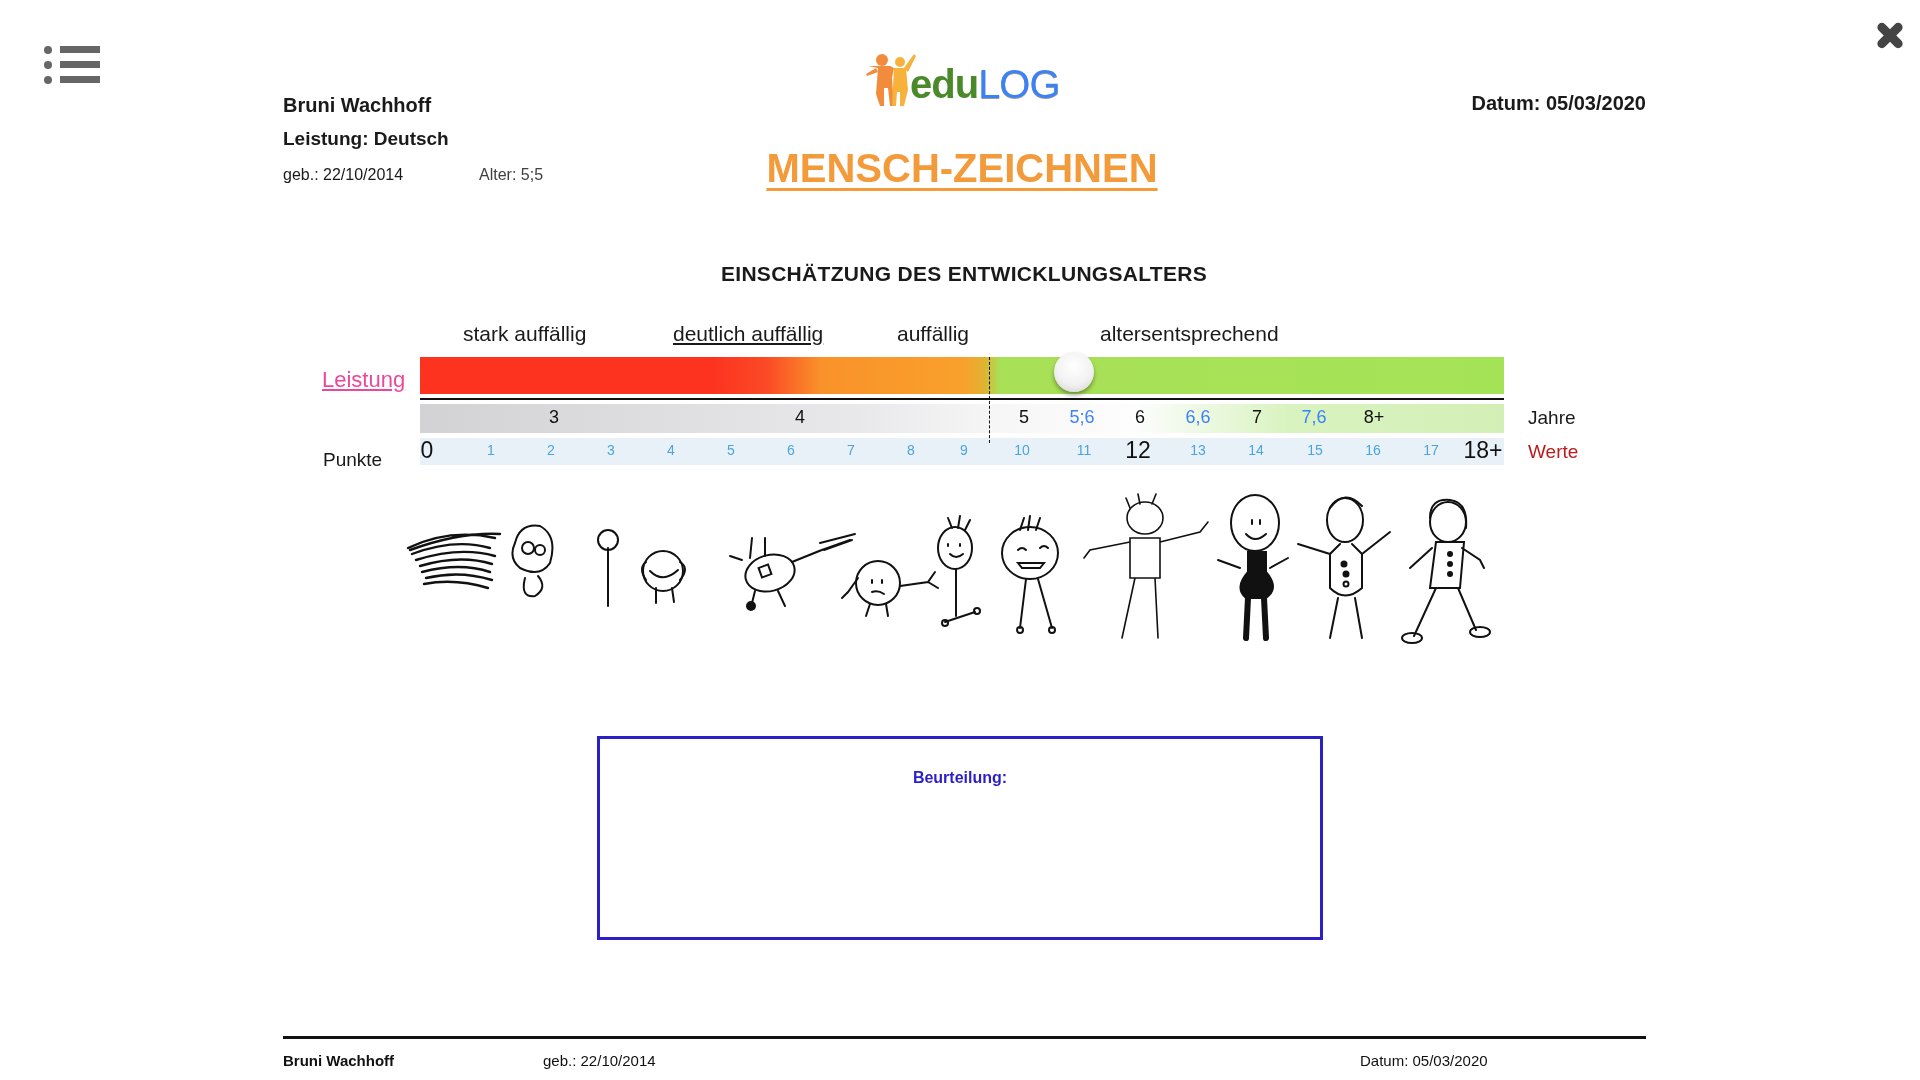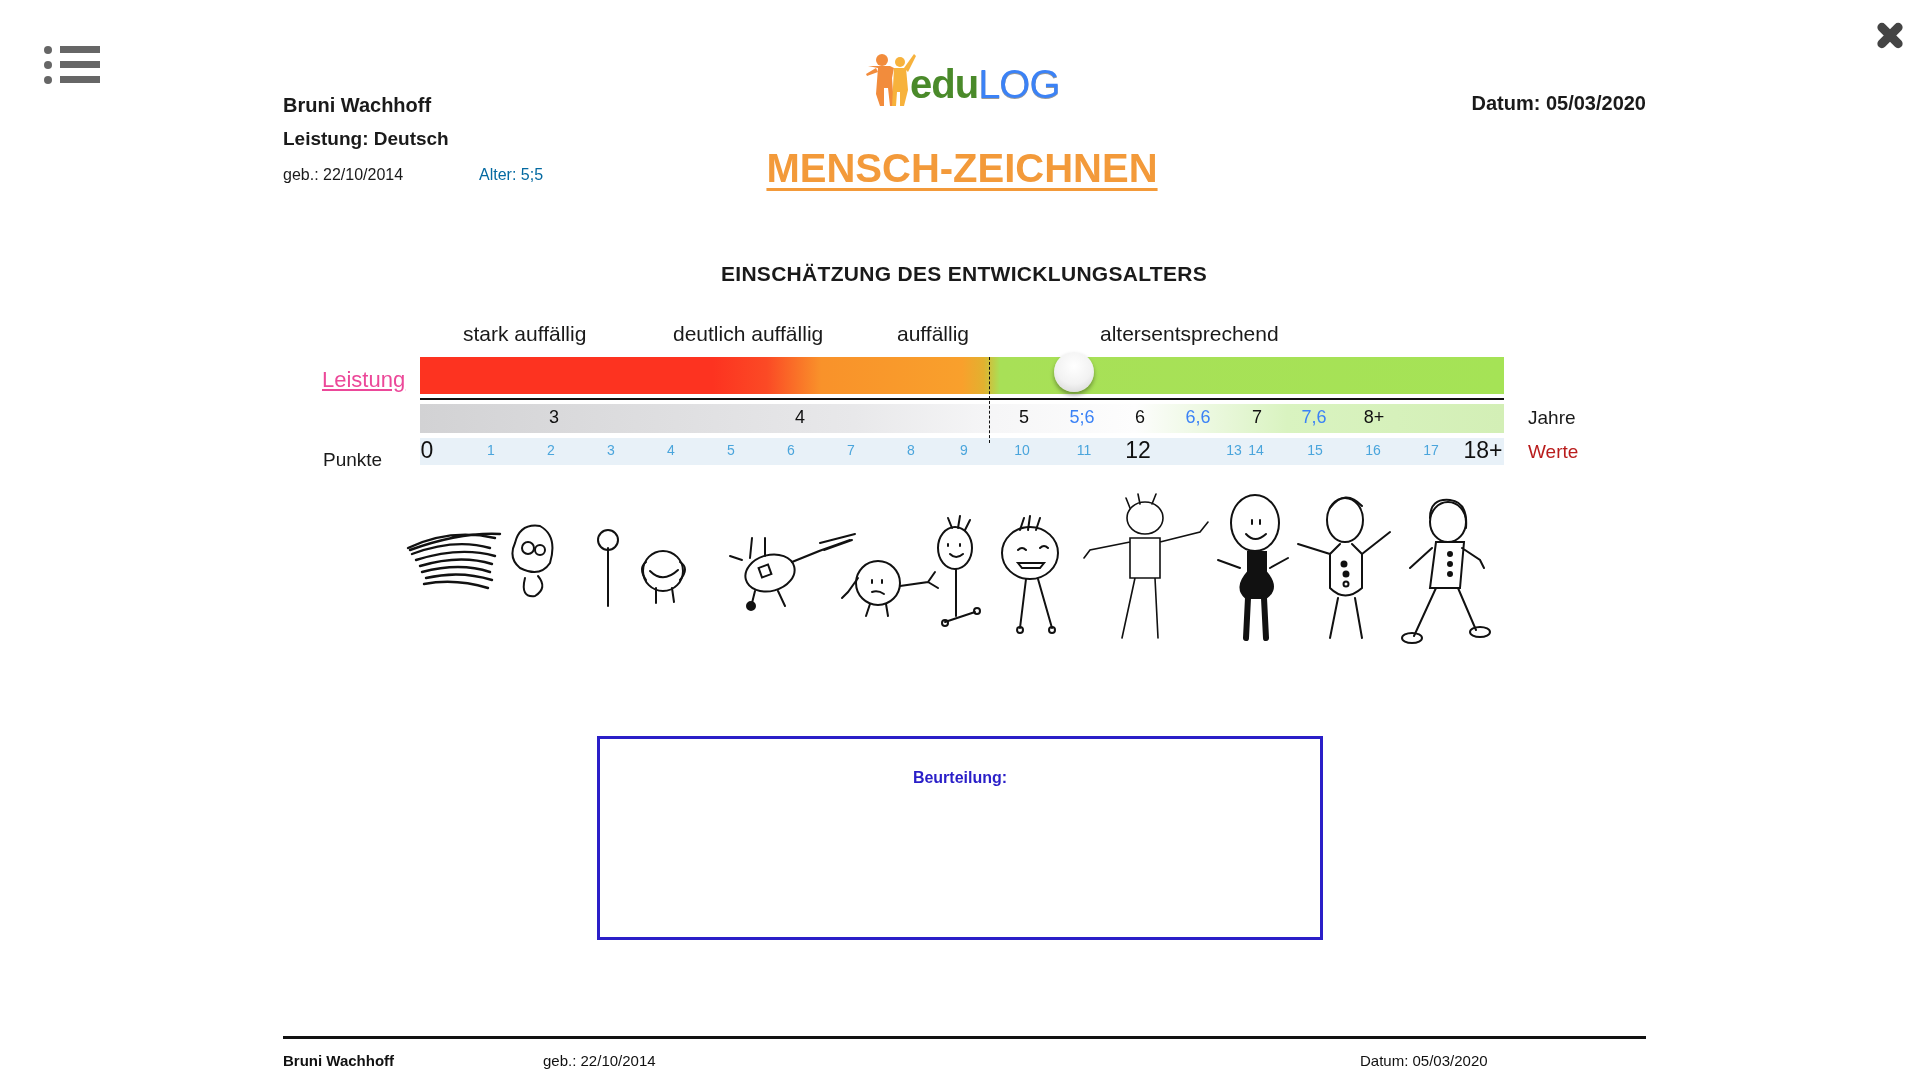--- a/index.html
+++ b/index.html
@@ -10,21 +10,21 @@
   .menu-icon .dot { position:absolute; left:0; top:0; width:8px; height:8px; border-radius:50%; background:#666; }
   .menu-icon .bar { position:absolute; left:16px; top:0; width:40px; height:7px; background:#666; }
   .close-icon { left:1872px; top:18px; width:36px; height:36px; cursor:pointer; }
   .close-icon::before, .close-icon::after { content:""; position:absolute; left:2px; top:13px; width:32px; height:9px; background:#444; border-radius:5px; }
   .close-icon::before { transform:rotate(45deg); }
   .close-icon::after { transform:rotate(-45deg); }
 
   .name { left:283px; top:94px; font-size:20px; font-weight:bold; color:#1a1a1a; }
   .sprache { left:283px; top:128px; font-size:19px; font-weight:bold; color:#1a1a1a; }
   .geb { left:283px; top:166px; font-size:16px; color:#1a1a1a; }
-  .alter { left:479px; top:166px; font-size:16px; color:#0369a1; }
+  .alter { left:479px; top:166px; font-size:16px; color:#404040; }
   .datum { right:274px; top:92px; font-size:20px; font-weight:bold; color:#1a1a1a; }
 
   .logo { left:858px; top:48px; width:210px; height:60px; }
   .logo .word { position:absolute; left:52px; top:14px; font-size:40px; font-weight:bold; letter-spacing:-1px; }
   .logo .edu { color:#4a8a2a; }
   .logo .log { color:#3b82f6; font-weight:normal; text-shadow:0 1px 0 #999; }
 
   .title { left:0; width:1924px; top:146px; text-align:center; font-size:40px; font-weight:bold; color:#f39a3a; }
   .title span { text-decoration:underline; text-underline-offset:6px; text-decoration-thickness:3px; }
 
@@ -104,21 +104,21 @@
   </svg>
   <div class="word"><span class="edu">edu</span><span class="log">LOG</span></div>
 </div>
 
 <div class="abs title"><span>MENSCH-ZEICHNEN</span></div>
 
 <div class="abs section">EINSCHÄTZUNG DES ENTWICKLUNGSALTERS</div>
 
 <div id="cats">
     <div class="abs cat" style="left: 463px;">stark auffällig</div>
-    <div class="abs cat" style="left: 673px;">deutlich auffällig</div>
+    <div class="abs cat" style="left: 673px; text-decoration: underline;">deutlich auffällig</div>
     <div class="abs cat" style="left: 897px;">auffällig</div>
     <div class="abs cat" style="left: 1100px;">altersentsprechend</div>
   </div>
 
 <div class="abs leistung-label">Leistung</div>
 <div class="abs perf-bar"></div>
 <div class="abs bar-line"></div>
 <div class="abs years-row"></div>
 <div class="abs points-row"></div>
 <div class="abs dashed"></div>
@@ -142,21 +142,21 @@
     <div class="abs pt" style="left: 611px;">3</div>
     <div class="abs pt" style="left: 671px;">4</div>
     <div class="abs pt" style="left: 731px;">5</div>
     <div class="abs pt" style="left: 791px;">6</div>
     <div class="abs pt" style="left: 851px;">7</div>
     <div class="abs pt" style="left: 911px;">8</div>
     <div class="abs pt" style="left: 964px;">9</div>
     <div class="abs pt" style="left: 1022px;">10</div>
     <div class="abs pt" style="left: 1084px;">11</div>
     <div class="abs pt big" style="left: 1138px;">12</div>
-    <div class="abs pt" style="left: 1198px; margin-left: 36px;">13</div>
+    <div class="abs pt" style="left: 1198px;">13</div>
     <div class="abs pt" style="left: 1256px;">14</div>
     <div class="abs pt" style="left: 1315px;">15</div>
     <div class="abs pt" style="left: 1373px;">16</div>
     <div class="abs pt" style="left: 1431px;">17</div>
     <div class="abs pt big" style="left: 1483px;">18+</div>
   </div>
 
 <div class="abs punkte-label">Punkte</div>
 <div class="abs jahre-label">Jahre</div>
 <div class="abs werte-label">Werte</div>

